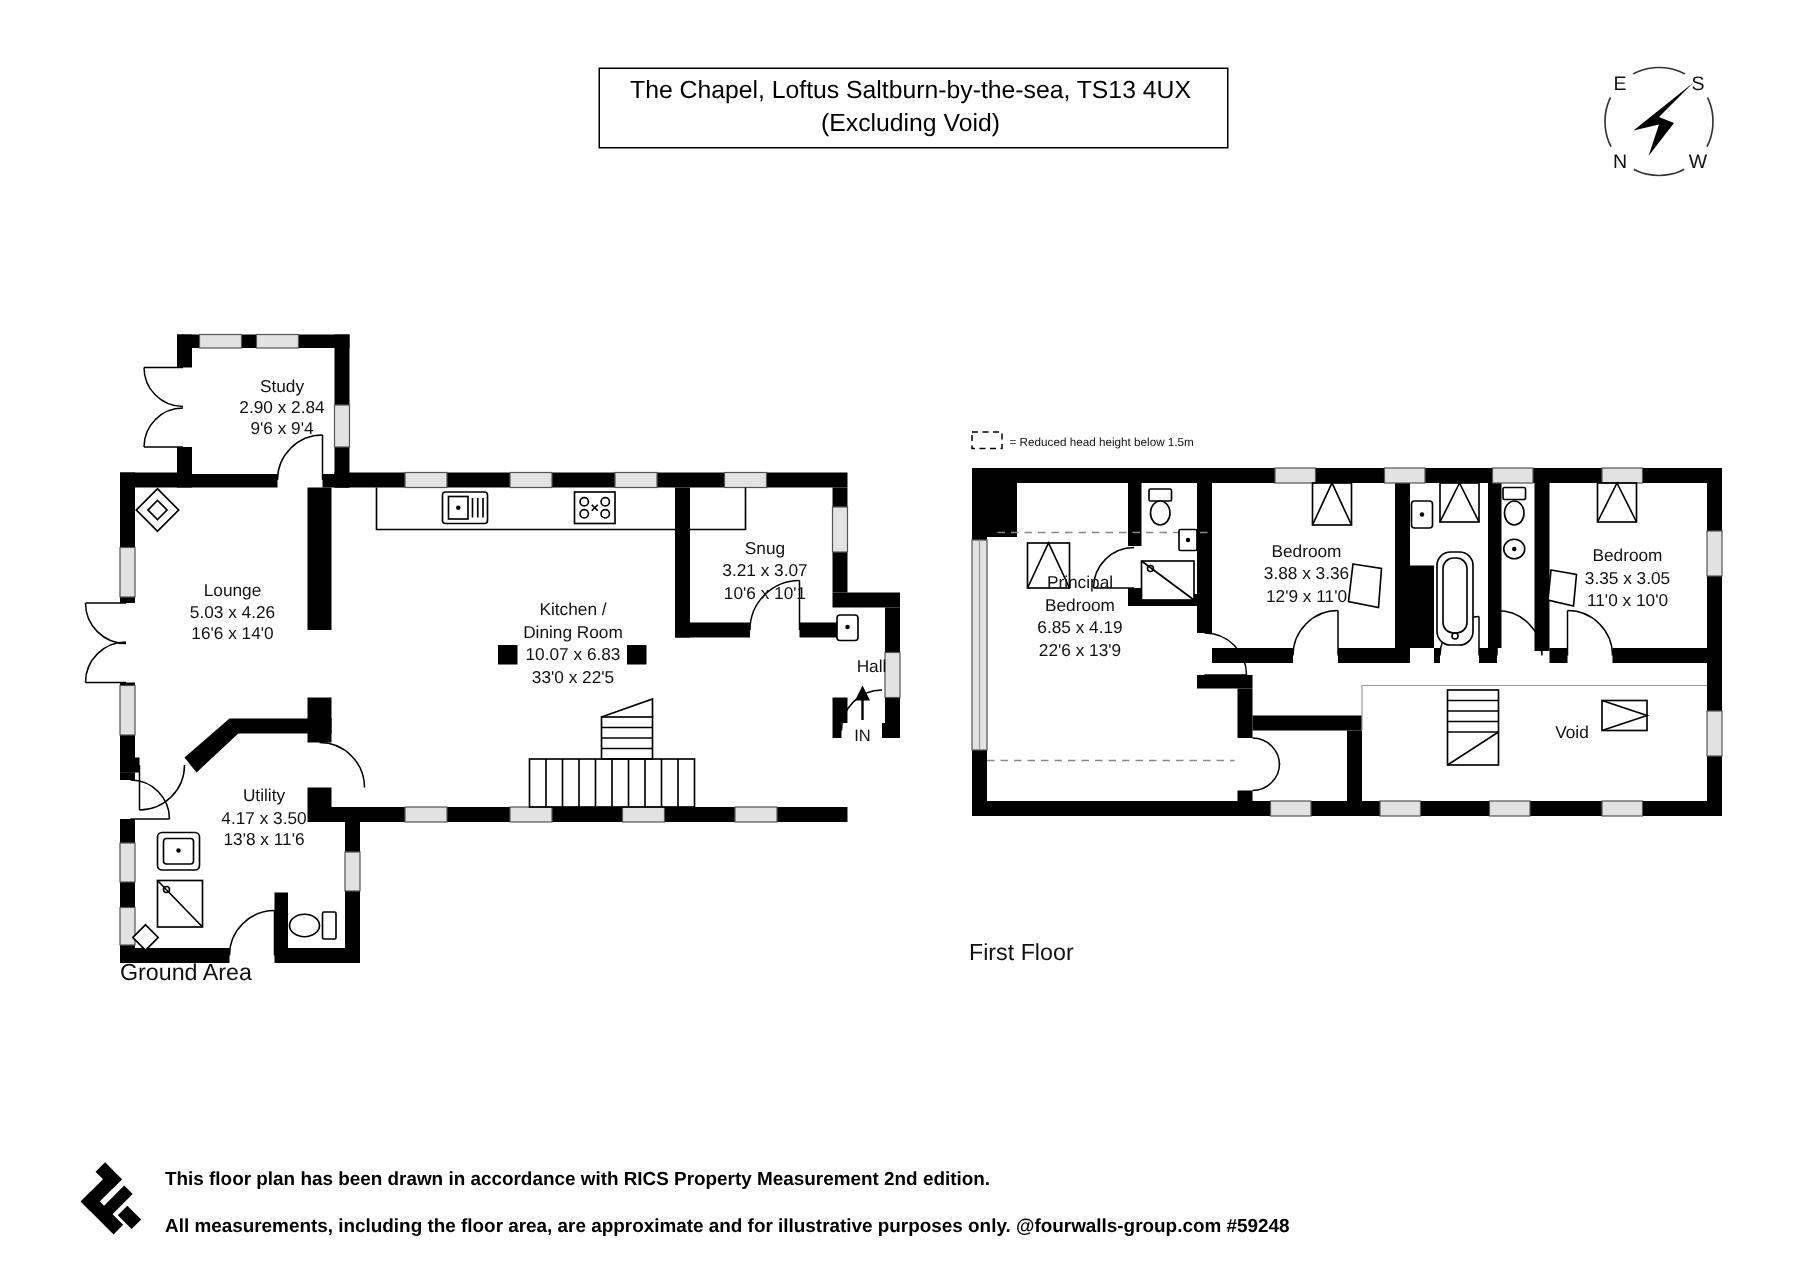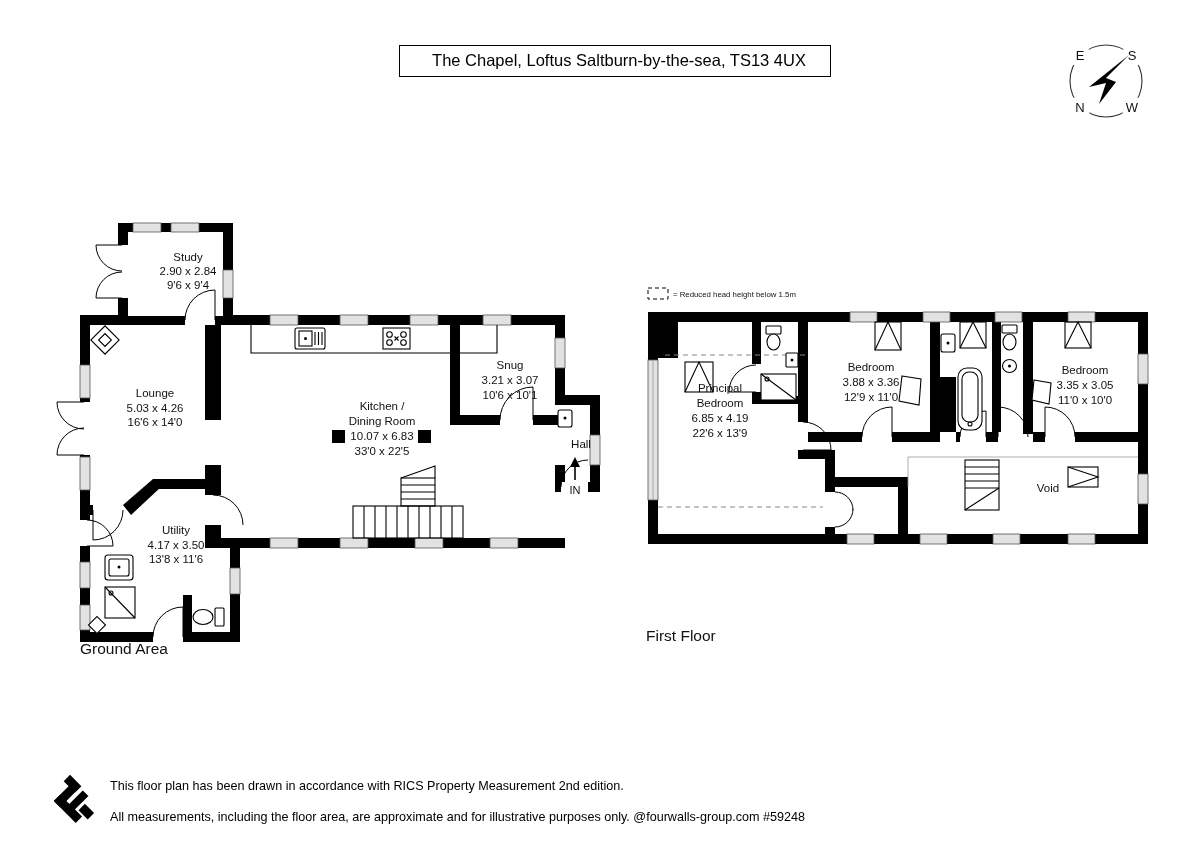--- a/index.html
+++ b/index.html
@@ -1,40 +1,41 @@
 <!DOCTYPE html>
 <html><head>
 <meta charset="utf-8">
 <style>
   html,body{margin:0;padding:0;background:#fff;}
   body{width:1200px;height:847px;position:relative;font-family:"Liberation Sans",sans-serif;color:#111;overflow:hidden;}
   .abs{position:absolute;}
   .title-box{left:399px;top:45px;width:410px;border:1.6px solid #000;text-align:center;
-             font-size:16.5px;line-height:22px;padding:3px 6px 5px 14px;color:#000;}
+             font-size:16.5px;line-height:22px;padding:3px 6px 5px 2px;color:#000;}
   .floor-label{font-size:15.5px;color:#111;}
-  .footer-line{font-size:12.6px;color:#000;white-space:nowrap;}
+  .footer-line{font-size:12.6px;color:#000;white-space:nowrap;font-weight:bold;}
   
   .wall{fill:#000;stroke:none;}
   .win{fill:#e2e2e2;stroke:#555;stroke-width:0.8;}
   .thin{fill:none;stroke:#000;stroke-width:1.1;}
   .fix{fill:#fff;stroke:#000;stroke-width:1.1;}
   .door{fill:none;stroke:#000;stroke-width:1;}
   .dashline{fill:none;stroke:#888;stroke-width:1;stroke-dasharray:5 4;}
   .grayline{stroke:#999;stroke-width:0.8;}
   svg text{font-family:"Liberation Sans",sans-serif;fill:#111;}
   .lbl{font-size:11.5px;text-anchor:middle;}
   .lbl-in{font-size:11px;text-anchor:middle;}
   .legend-text{font-size:7.8px;text-anchor:start;}
   .compass-letter{font-size:13px;text-anchor:middle;fill:#111;}
 </style>
 </head>
 <body>
 
 <div class="abs title-box">
   <div>The Chapel, Loftus Saltburn-by-the-sea, TS13 4UX</div>
+  <div>(Excluding Void)</div>
 </div>
 
 <svg class="abs" style="left:1056px;top:26px" width="100" height="100" viewBox="0 0 100 100">
   <circle cx="50" cy="55" r="36" fill="none" stroke="#333" stroke-width="1.1"></circle>
   <circle cx="24" cy="30" r="11" fill="#fff"></circle>
   <circle cx="76" cy="30" r="11" fill="#fff"></circle>
   <circle cx="24" cy="81" r="11" fill="#fff"></circle>
   <circle cx="76" cy="81" r="11" fill="#fff"></circle>
   <path d="M73,29 L33,61 L50,57 L43,78 L60,56 L50,52 Z" fill="#000"></path>
   <text class="compass-letter" x="24" y="34">E</text>

